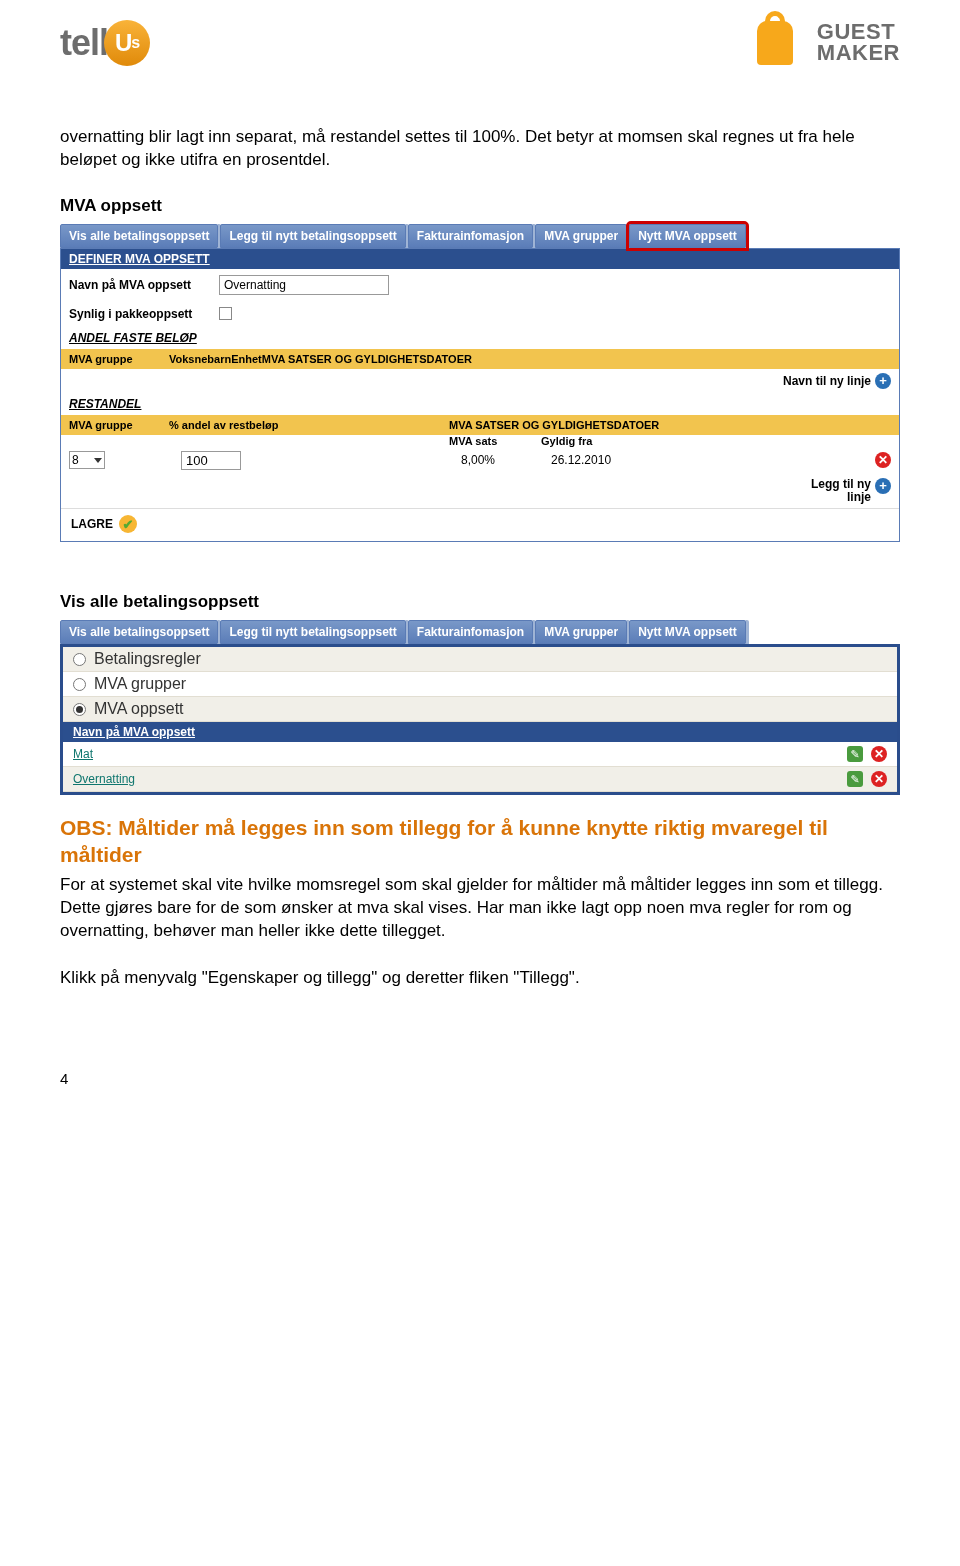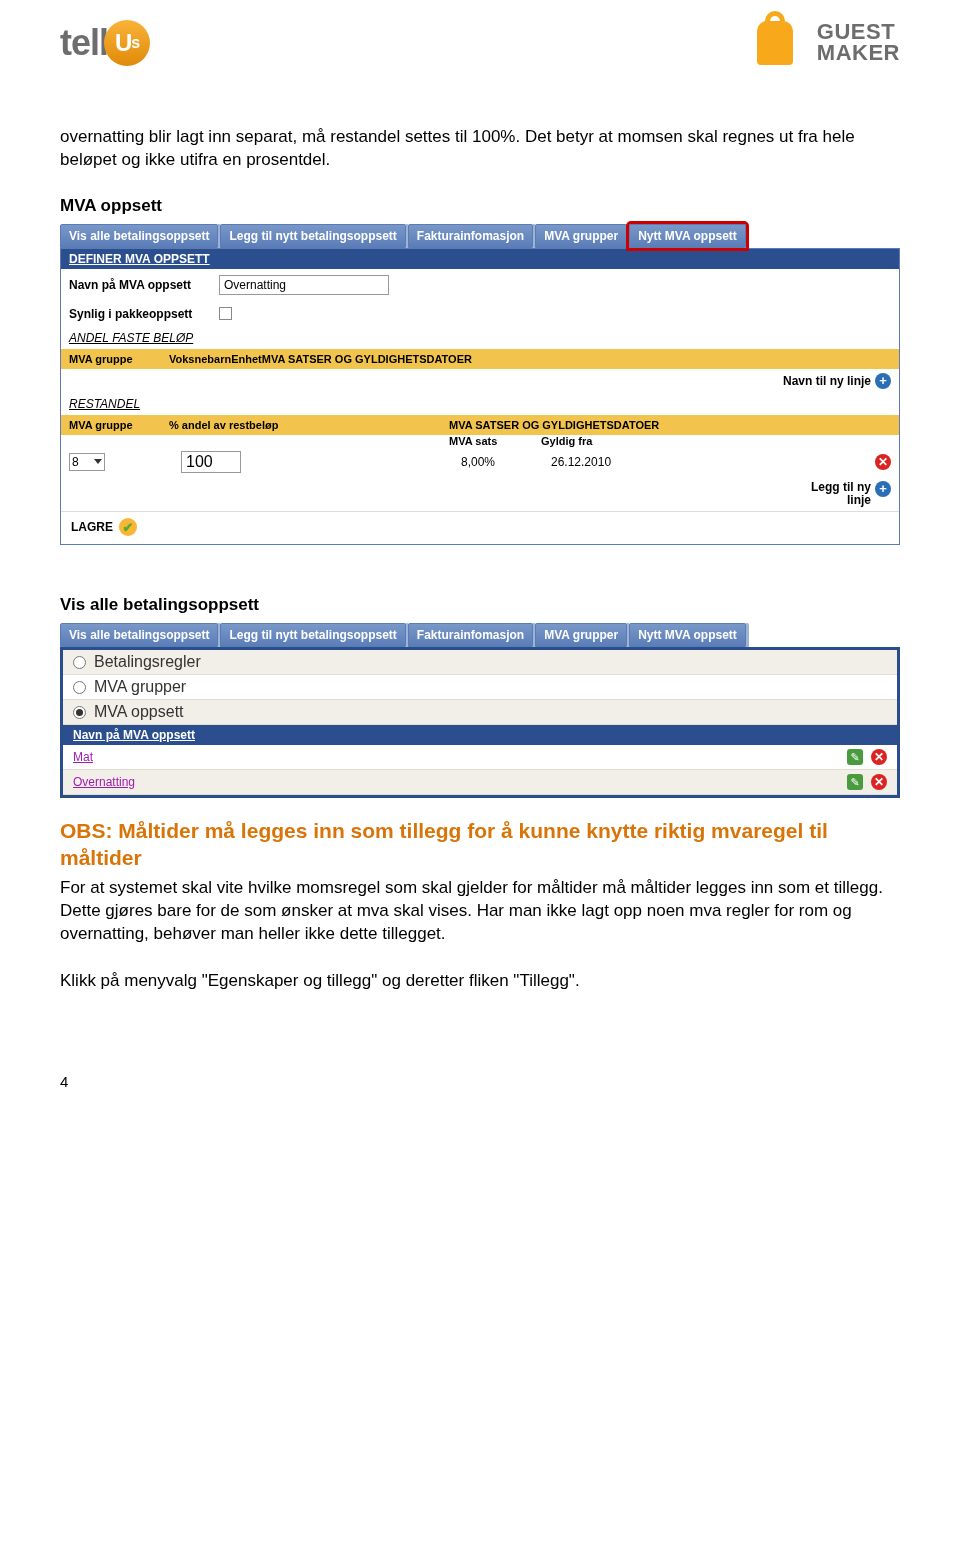--- a/index.html
+++ b/index.html
@@ -17,38 +17,38 @@
   .tabs { display: flex; background: #fff; }
   .tab { font-size: 12px; font-weight: bold; color: #fff; padding: 4px 8px; border: 1px solid #5a7bb5; border-radius: 2px 2px 0 0; margin-right: 2px; white-space: nowrap; background: linear-gradient(#7998c8, #5b7db8); box-shadow: 3px 0 0 #9fb4d5;}
   .tab.highlighted { outline: 3px solid #c00; outline-offset: 0; }
   .panel { border: 1px solid #5a7bb5; background: #fff; font-size: 12px; }
   .panel.outlined { border: 3px solid #2a4d8c; }
   .panel-header { background: #2b4f8e; color: #fff; font-weight: bold; padding: 3px 8px; font-size: 12px; text-decoration: underline; }
   .form-row { display: flex; align-items: center; padding: 6px 8px; gap: 10px; }
   .form-label { font-weight: bold; font-size: 12px; width: 140px; }
   .text-input { border: 1px solid #999; padding: 2px 4px; font-size: 12px; width: 170px; }
   .checkbox { width: 13px; height: 13px; border: 1px solid #888; background: #fff; }
-  .sub-heading { font-style: italic; font-weight: normal; text-decoration: underline; font-size: 12px; padding: 4px 8px; }
+  .sub-heading { font-style: italic; font-weight: bold; text-decoration: underline; font-size: 12px; padding: 4px 8px; }
   .col-header-row { background: #f2c44e; display: flex; padding: 4px 8px; font-size: 11px; font-weight: bold; }
   .right-action { margin-left: auto; display: flex; align-items: center; gap: 4px; padding: 4px 8px; font-weight: bold; font-size: 12px; justify-content: flex-end; }
   .plus-icon { width: 16px; height: 16px; border-radius: 50%; background: #2a6fb5; color: #fff; display: inline-flex; align-items: center; justify-content: center; font-weight: bold; font-size: 13px; line-height: 1; }
   .data-row { display: flex; align-items: center; padding: 4px 8px; gap: 10px; font-size: 12px; }
   .select-box { border: 1px solid #999; padding: 1px 2px; width: 36px; font-size: 12px; display: inline-flex; align-items: center; justify-content: space-between; }
   .caret-down { width: 0; height: 0; border-left: 4px solid transparent; border-right: 4px solid transparent; border-top: 5px solid #333; }
-  .num-input { border: 1px solid #999; padding: 1px 4px; width: 60px; font-size: 16px; }
+  .num-input { border: 1px solid #999; padding: 1px 4px; width: 60px; font-size: 13px; }
   .del-icon { width: 16px; height: 16px; border-radius: 50%; background: #d22; color: #fff; display: inline-flex; align-items: center; justify-content: center; font-weight: bold; font-size: 12px; }
   .save-row { display: flex; justify-content: flex-start; padding: 6px 10px 8px 10px; align-items: center; gap: 6px; border-top: 1px solid #ddd; font-weight: bold; font-size: 12px; }
   .check-circle { width: 18px; height: 18px; border-radius: 50%; background: #f7b634; display: inline-flex; align-items: center; justify-content: center; color: #5a3; font-weight: bold; font-size: 13px; }
   .radio-row { display: flex; align-items: center; gap: 8px; padding: 3px 10px; font-size: 16px; color: #333; background: #f1efe8; border-bottom: 1px solid #e2ded2; }
   .radio { width: 13px; height: 13px; border-radius: 50%; border: 1px solid #777; display: inline-flex; align-items: center; justify-content: center; background:#fff;}
   .radio.checked:after { content:""; width: 7px; height: 7px; border-radius: 50%; background: #333; }
   .list-header { background: #2b4f8e; color: #fff; font-weight: bold; padding: 3px 10px; font-size: 12px; text-decoration: underline; }
   .list-row { display: flex; align-items: center; padding: 4px 10px; font-size: 12px; border-bottom: 1px solid #e2ded2; }
   .list-row.alt { background: #f1efe8; }
-  .list-row a { color: #a21caf; text-decoration: underline; }
+  .list-row a { color: #0f766e; text-decoration: underline; }
   .edit-icon { width: 16px; height: 16px; border-radius: 3px; background: #4a9b3e; color: #fff; display: inline-flex; align-items: center; justify-content: center; font-size: 11px; }
   .obs-block { font-size: 21px; font-weight: bold; color: #d97408; line-height: 1.25; margin: 20px 0 6px 0; }
   .page-num { font-size: 15px; color: #000; margin-top: 80px; }
   .spacer { height: 40px; }
 </style>
 </head>
 <body>
 
 <div class="page">
 

